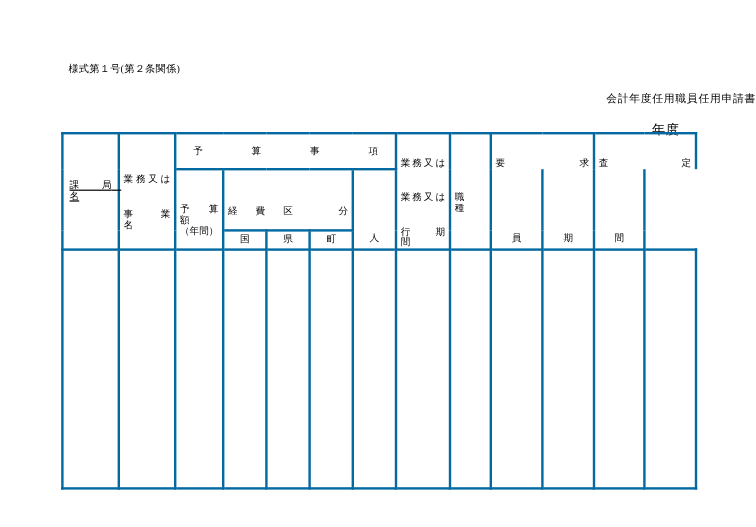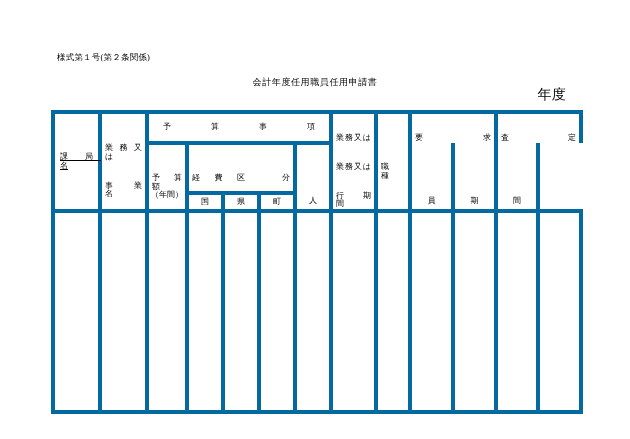--- a/index.html
+++ b/index.html
@@ -28,46 +28,46 @@
     font-size: 8.5px;
     letter-spacing: 0.2px;
     white-space: nowrap;
   }
 
   .doc-title {
     position: absolute;
     left: 0;
     top: 76px;
     width: 630px;
-    text-align: center;
+    text-align: right;
     font-size: 9px;
     letter-spacing: 0.6px;
   }
 
   .year-label {
     position: absolute;
     right: 64px;
-    top: 86px;
-    font-size: 14px;
+    top: 101px;
+    font-size: 11px;
     letter-spacing: 0.3px;
   }
 
   
   table.main {
     position: absolute;
     left: 51px;
     top: 110px;
     width: 528px;
     border-collapse: collapse;
     table-layout: fixed;
     font-size: 8px;
   }
   table.main td,
   table.main th {
-    border: 4px solid #0369a1;
+    border: 2px solid #0369a1;
     padding: 0;
     font-weight: normal;
     vertical-align: middle;
     text-align: center;
     line-height: 1.1;
   }
 
   .h-row1 td { height: 14px; }
   .h-row2 td { height: 17px; }
   .h-row3 td { height: 14px; }

